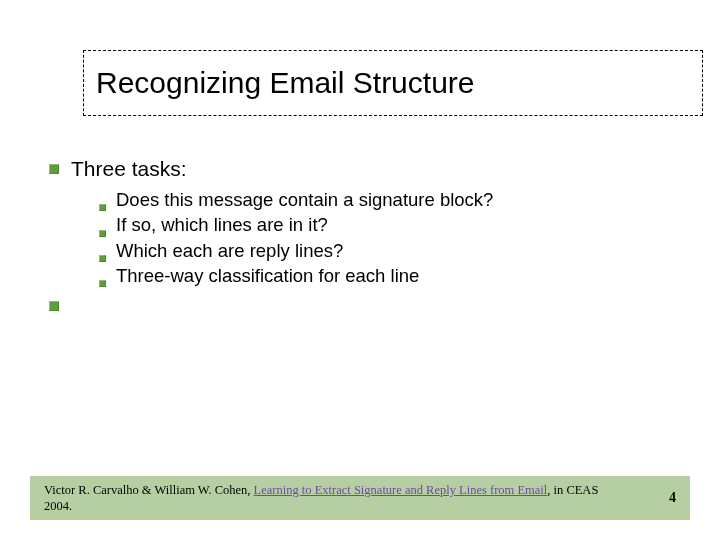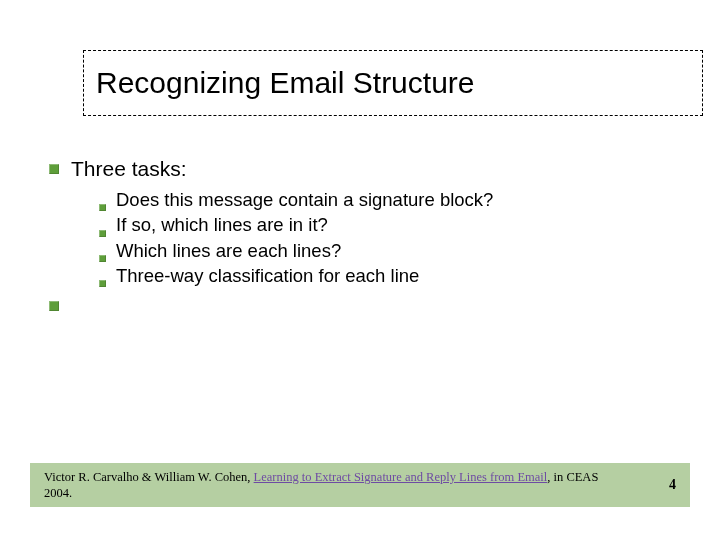--- a/index.html
+++ b/index.html
@@ -22,21 +22,21 @@
   }
   .section-head .label { font-size: 21px; }
   ul.sub { list-style: none; margin: 6px 0 14px 50px; }
   ul.sub li { display: flex; align-items: flex-end; margin: 2px 0; font-size: 18.5px; }
   ul.sub li .bullet-sm {
     width: 7px; height: 7px; background: #5e9e3a; margin-right: 10px; margin-top: 8px;
     box-shadow: inset -1px -1px 0 rgba(0,0,0,.15), inset 1px 1px 0 rgba(255,255,255,.3);
     flex: none;
   }
   .footer-bar {
-    position: absolute; left: 30px; bottom: 33px; width: 660px; height: 44px;
+    position: absolute; left: 30px; bottom: 20px; width: 660px; height: 44px;
     background: #b5cfa2; display: flex; align-items: center; justify-content: space-between;
     padding: 0 14px;
   }
   .citation { font-family: Georgia, 'Times New Roman', serif; font-size: 12.5px; color: #000; line-height: 1.3; }
   .citation .link { color: #6e4ba3; text-decoration: underline; }
   .pagenum { font-family: Georgia, serif; font-size: 14px; font-weight: bold; color: #000; padding-left: 60px; }
 </style>
 </head>
 <body>
 
@@ -56,21 +56,21 @@
       <li>
           <span class="bullet-sm"></span>
           <span>Does this message contain a signature block?</span>
         </li>
       <li>
           <span class="bullet-sm"></span>
           <span>If so, which lines are in it?</span>
         </li>
       <li>
           <span class="bullet-sm"></span>
-          <span>Which lines are each lines?</span>
+          <span>Which each are reply lines?</span>
         </li>
       <li>
           <span class="bullet-sm"></span>
           <span>Three-way classification for each line</span>
         </li>
     </ul>
 
     <div class="section-head">
       <span class="bullet-lg"></span>
     </div>

